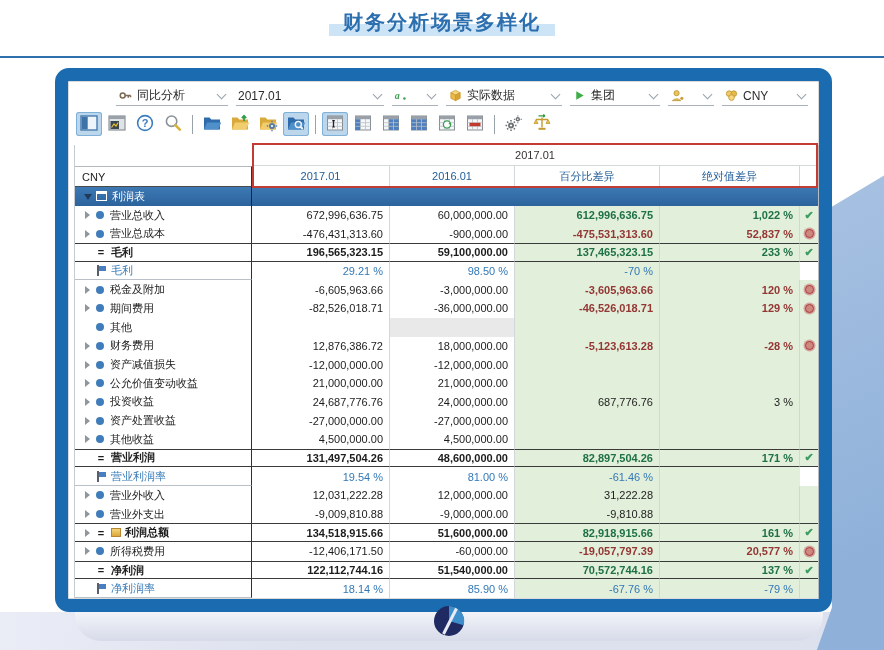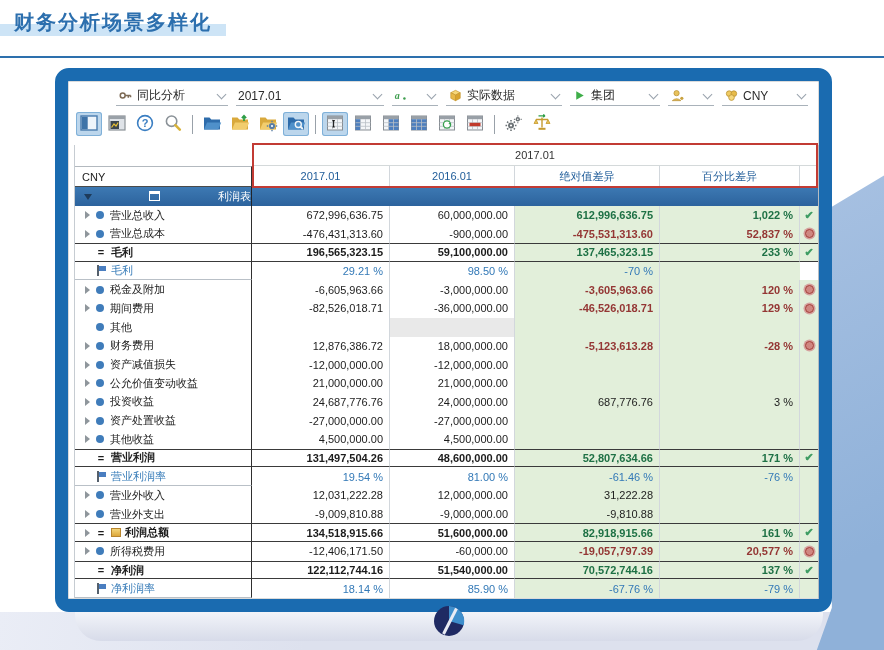--- a/index.html
+++ b/index.html
@@ -10,21 +10,21 @@
   
   .bg-bottom{position:absolute;left:0;top:612px;width:884px;height:38px;
      background:linear-gradient(100deg,#eaedf6 0%,#dde1ee 35%,#dde1ee 100%);}
   .bg-right{position:absolute;inset:0;background:linear-gradient(155deg,#c9d7ee 0%,#8fb1d9 90%);
      clip-path:polygon(100% 27%,94.1% 31.8%,94.1% 93.5%,92.4% 100%,100% 100%);}
   .chin{position:absolute;left:75px;top:612px;width:748px;height:29px;
      background:linear-gradient(#f2f4f9,#d7dbe9);border-radius:0 0 26px 26px;}
   .logo{position:absolute;left:432px;top:604px;width:34px;height:34px;z-index:6;}
 
   
-  .title-wrap{position:absolute;top:9px;left:0;width:100%;text-align:left;z-index:7;}
+  .title-wrap{position:absolute;top:9px;left:0;width:100%;text-align:center;z-index:7;}
   .title{display:inline-block;font-size:20px;font-weight:bold;letter-spacing:2px;color:#2c6fae;
      background:linear-gradient(transparent 56%,#cde4f6 56%);padding:0 14px;}
   .rule{position:absolute;top:56px;left:0;width:100%;height:2px;background:#2d70ad;}
 
   
   .monitor{position:absolute;left:55px;top:68px;width:777px;height:544px;box-sizing:border-box;
      background:#fff;border:13px solid #1a6bb0;border-radius:14px;z-index:5;
      box-shadow:inset 0 0 0 1px rgba(0,0,0,.14);overflow:hidden;}
   .app{position:absolute;inset:0;overflow:hidden;padding:2px 0 0 6px;}
 
@@ -68,21 +68,21 @@
   .h-group{grid-column:2/7;justify-content:center;color:#333;border-right:none;
            border-bottom:1px solid #d4d9da;background:#fff;}
   .hB .c{border-bottom:1.4px solid #4a4a4a;background:#fff;}
   .hB .c-label{color:#222;border-top:1px solid #b3b9bf;}
   .hB .hcol{justify-content:center;color:#1f5c99;}
   .redbox{position:absolute;left:177px;top:-2px;width:566px;height:45px;
           border:2px solid #c23b34;box-sizing:border-box;pointer-events:none;z-index:3;}
 
   .r-section{background:linear-gradient(#3d79b3,#2c639d);color:#fff;}
   .r-section .c{border-right-color:rgba(255,255,255,.25);}
-  .r-section .c-label{border-right:1.5px solid #20242a;justify-content:space-between;}
+  .r-section .c-label{border-right:1.5px solid #20242a;}
   .r-total .c,.r-kpi .c{border-top:1px solid #3a3a3a;border-bottom:1px solid #3a3a3a;font-weight:bold;}
   .r-rate{color:#3379b7;}
   .r-rate .num{color:#3379b7;}
   .r-rate .c-label{border-bottom:1px solid #b9c0c7;}
 
   .t-pos{color:#1e7145;font-weight:bold;}
   .t-neg{color:#943634;font-weight:bold;}
   .t-blue{color:#3379b7;font-weight:normal;}
   .t-k{color:#1c1c1c;font-weight:normal;}
 
@@ -334,22 +334,22 @@
       <div class="grid">
         <div class="redbox"></div>
       <div class="row hA">
             <div class="c c-label hA-corner"></div>
             <div class="c h-group">2017.01</div>
           </div>
           <div class="row hB">
             <div class="c c-label">CNY</div>
             <div class="c hcol">2017.01</div>
             <div class="c hcol">2016.01</div>
+            <div class="c hcol">百分比差异</div>
             <div class="c hcol">绝对值差异</div>
-            <div class="c hcol">百分比差异</div>
             <div class="c st"></div>
           </div>
           <div class="row r-section">
             <div class="c c-label">
               <span class="tic">
                 <span class="card"></span>
               </span>
               <span class="winic"></span>
               <span>利润表</span>
             </div>
@@ -543,36 +543,35 @@
             <div class="c st g"></div>
           </div>
           <div class="row r-total">
             <div class="c c-label">
               <span class="tic"></span>
               <span class="eq">=</span>
               <span style="font-weight:bold">营业利润</span>
             </div>
             <div class="c num">131,497,504.26</div>
             <div class="c num">48,600,000.00</div>
-            <div class="c num g t-pos">52,807,634.66</div>
+            <div class="c num g t-pos">82,897,504.26</div>
             <div class="c num g t-pos">171 %</div>
             <div class="c st g">
               <span class="ck">✔</span>
             </div>
           </div>
           <div class="row r-rate">
             <div class="c c-label">
               <span class="tic"></span>
               <span class="flagic"></span>
               <span>营业利润率</span>
             </div>
             <div class="c num">19.54 %</div>
             <div class="c num">81.00 %</div>
             <div class="c num g t-blue">-61.46 %</div>
-            <div class="c num g t-blue">-76 %</div>
             <div class="c st g"></div>
           </div>
           <div class="row r-item">
             <div class="c c-label">
               <span class="tic">
                 <span class="car"></span>
               </span>
               <span class="dot"></span>
               <span>营业外收入</span>
             </div>

